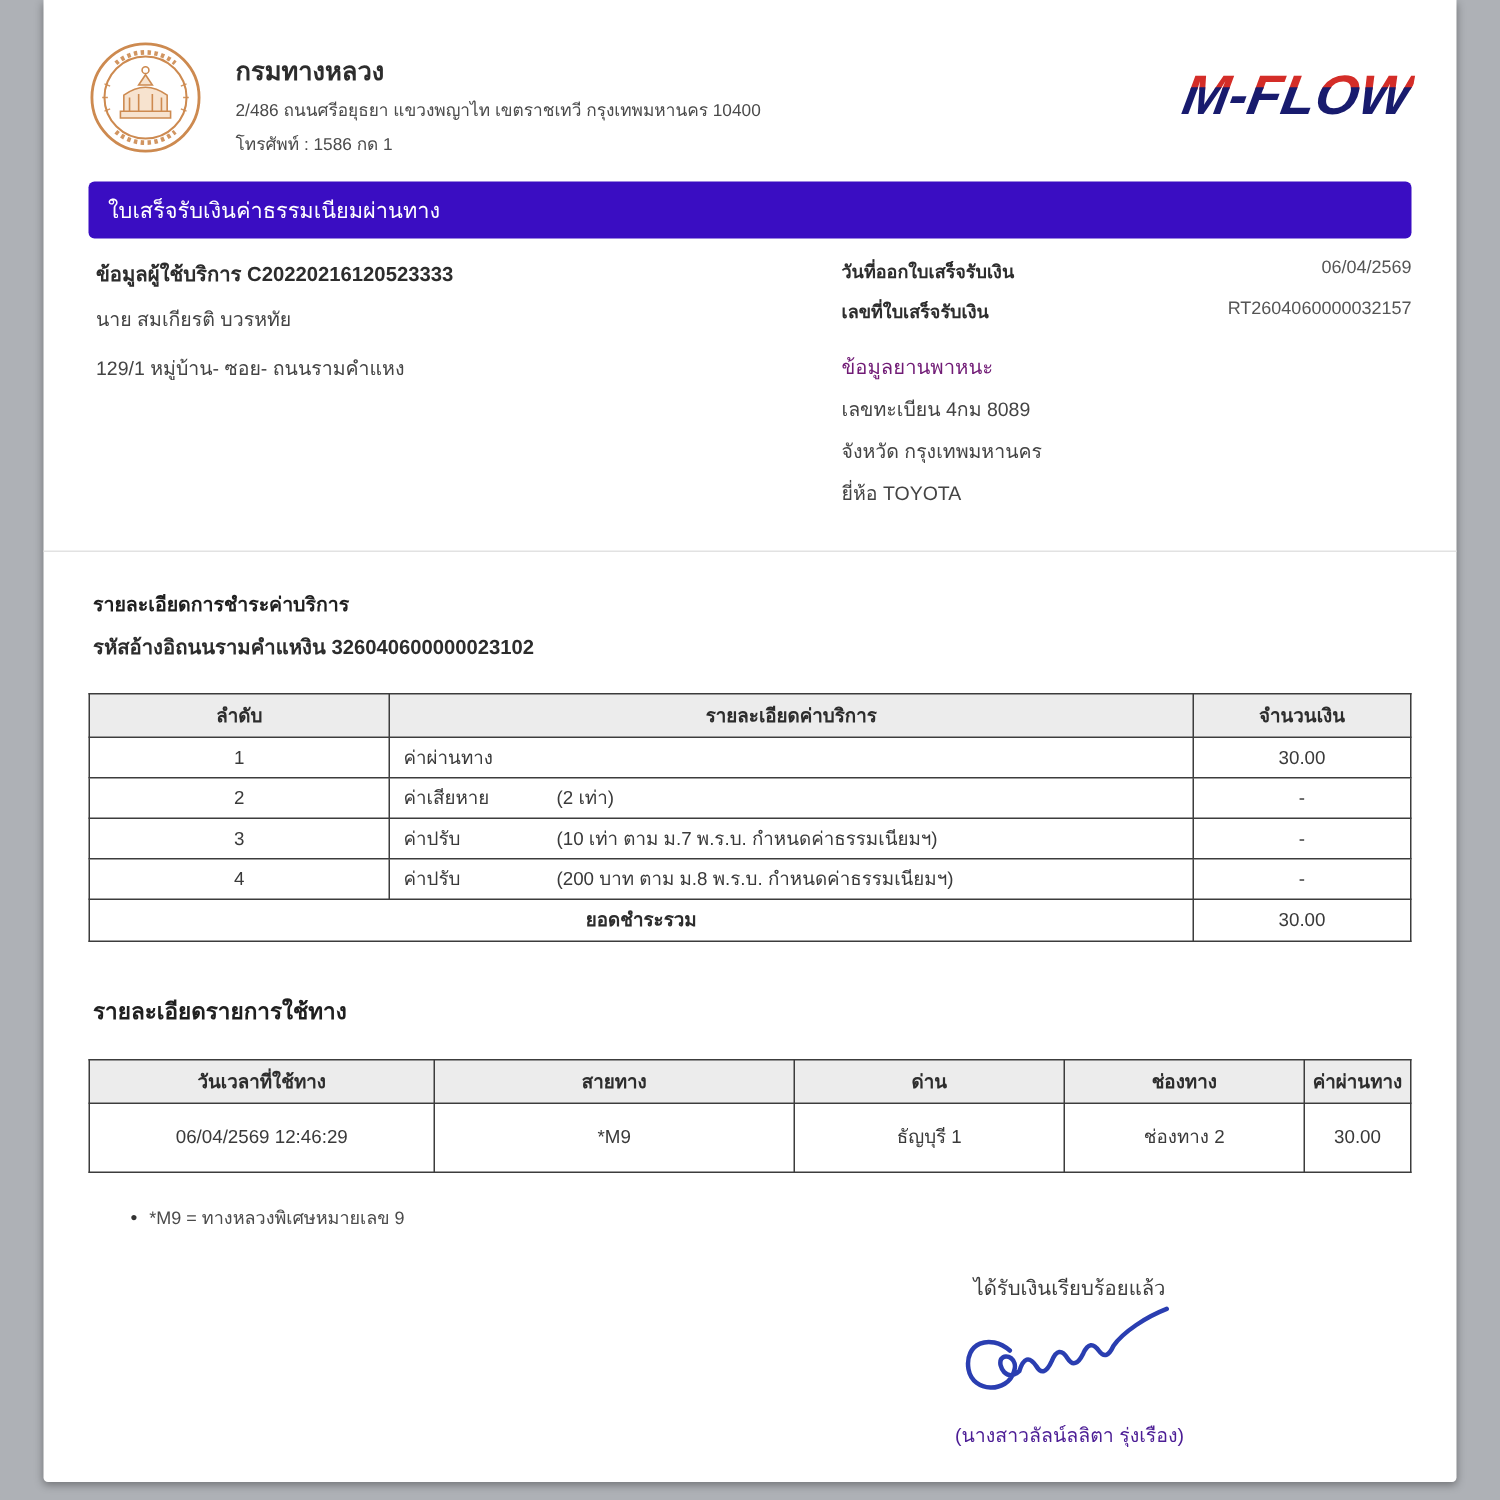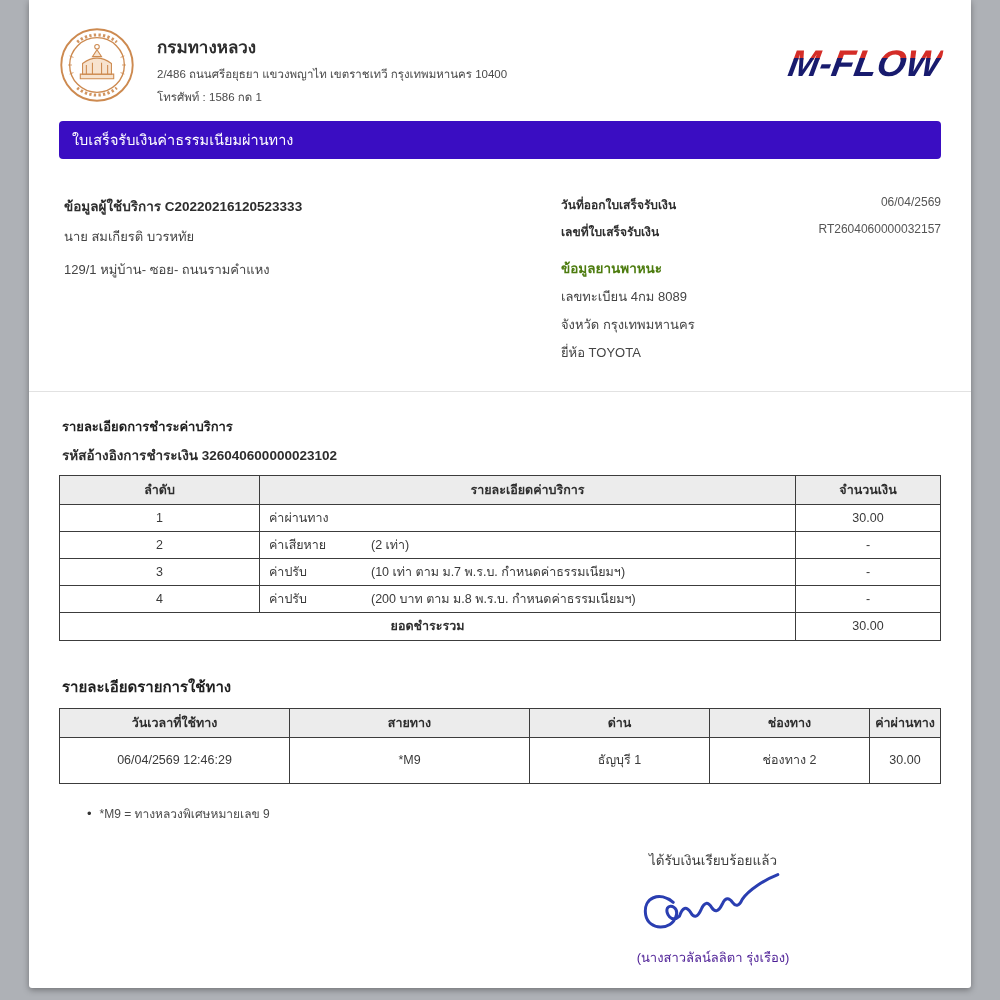--- a/index.html
+++ b/index.html
@@ -41,40 +41,40 @@
   .banner {
     margin-top:14px;
     background:#3a0dc2;
     color:#ffffff;
     border-radius:4px;
     font-size:14.5px;
     padding:7px 13px 8px 13px;
   }
 
   
-  .info { display:flex; margin-top:36px; }
+  .info { display:flex; margin-top:12px; }
   .info-left { flex:1; padding-left:5px; }
   .cust-heading { font-size:13.5px; font-weight:bold; color:#2d2d2d; }
   .cust-line { font-size:13px; color:#444; margin-top:9px; }
   .cust-line + .cust-line { margin-top:7px; }
   .info-right { width:380px; }
   .meta-row { display:flex; font-size:12px; margin-bottom:8px; }
   .meta-label { font-weight:bold; color:#2d2d2d; flex:1; }
   .meta-value { color:#555; text-align:right; }
-  .veh-heading { font-size:13.5px; font-weight:bold; color:#4d7c0f; margin-top:16px; }
+  .veh-heading { font-size:13.5px; font-weight:normal; color:#701a75; margin-top:16px; }
   .veh-line { font-size:13px; color:#444; margin-top:7px; }
 
   
   .divider { border-top:1px solid #e2e2e2; margin:28px -30px 0 -30px; }
 
   
   .sec1-title { margin-top:24px; font-size:13px; font-weight:bold; color:#1f1f1f; padding-left:3px; }
   .sec1-ref   { margin-top:7px; font-size:13.5px; font-weight:bold; color:#2d2d2d; padding-left:3px; }
 
-  table { border-collapse:collapse; width:100%; margin-top:9px; }
+  table { border-collapse:collapse; width:100%; margin-top:20px; }
   th, td { border:1px solid #3c3c3c; font-size:12.5px; color:#3a3a3a; }
   thead th { background:#ececec; font-weight:bold; color:#2d2d2d; height:29px; text-align:center; }
   .t1 tbody td { height:27px; }
   .t1 .col-no { width:200px; text-align:center; }
   .t1 .col-amt { width:145px; text-align:center; }
   .t1 .col-desc { padding-left:9px; }
   .t1 .desc-name { display:inline-block; min-width:102px; }
   .t1 .total-label { text-align:center; font-weight:bold; height:28px; color:#2d2d2d; }
 
   .sec2-title { margin-top:34px; font-size:15px; font-weight:bold; color:#1f1f1f; padding-left:3px; }
@@ -147,21 +147,21 @@
         <div class="veh-heading">ข้อมูลยานพาหนะ</div>
         <div class="veh-line">เลขทะเบียน 4กม 8089</div>
         <div class="veh-line">จังหวัด กรุงเทพมหานคร</div>
         <div class="veh-line">ยี่ห้อ TOYOTA</div>
       </div>
     </div>
 
     <div class="divider"></div>
 
     <div class="sec1-title">รายละเอียดการชำระค่าบริการ</div>
-    <div class="sec1-ref">รหัสอ้างอิงการชำระเงิน 326040600000023102</div>
+    <div class="sec1-ref">รหัสอ้างอิถนนรามคำแหงิน 326040600000023102</div>
 
     <table class="t1">
       <thead>
         <tr>
           <th class="col-no">ลำดับ</th>
           <th>รายละเอียดค่าบริการ</th>
           <th class="col-amt">จำนวนเงิน</th>
         </tr>
       </thead>
       <tbody>

